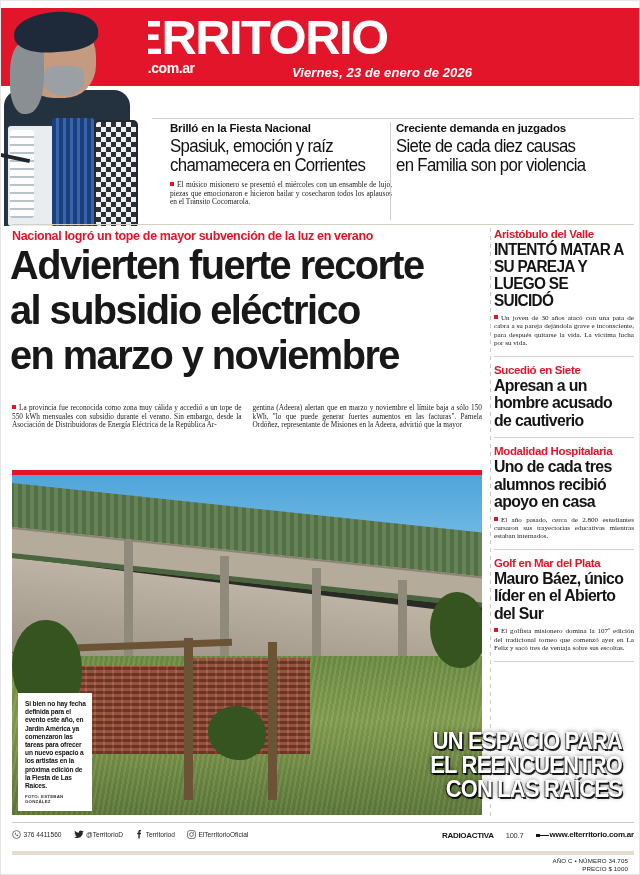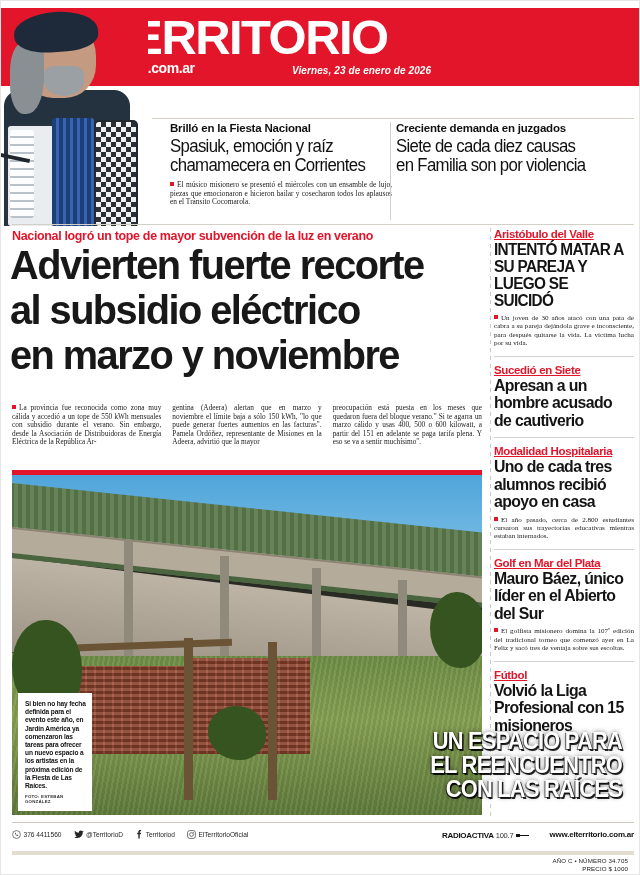--- a/index.html
+++ b/index.html
@@ -26,21 +26,21 @@
     color:#ffffff;letter-spacing:-1.5px;
     transform:scaleX(1.02);transform-origin:left top;
   }
   .brand .dim{color:#d9d9d9;}
   .brand-url{
     position:absolute;left:48px;top:52px;
     font-weight:bold;font-size:14px;color:#ffffff;letter-spacing:-0.4px;
   }
   .masthead-date{
     position:absolute;left:292px;top:57px;
-    font-weight:bold;font-style:italic;font-size:10px;color:#ffffff;letter-spacing:0.1px;
+    font-weight:bold;font-style:italic;font-size:13px;color:#ffffff;letter-spacing:0.1px;
   }
   
   .logo100{position:absolute;left:455px;top:6px;width:150px;height:72px;}
   .logo100 .one{
     position:absolute;left:10px;top:4px;width:8px;height:46px;background:#fff;
   }
   .logo100 .one-serif{
     position:absolute;left:0px;top:4px;width:18px;height:7px;background:#fff;
     transform:skewX(-20deg);
   }
@@ -232,21 +232,21 @@
   
   .sidebar{
     position:absolute;left:494px;top:228px;width:140px;height:588px;
   }
   .sb-divider{
     position:absolute;left:490px;top:228px;width:1px;height:588px;
     background:repeating-linear-gradient(180deg,#c9c9c9 0 4px,transparent 4px 8px);
   }
   .sb-item{position:relative;}
   .sb-kicker{
-    font-weight:bold;font-size:11.5px;color:#e2152a;letter-spacing:-0.35px;margin-bottom:1px;text-decoration:underline;
+    font-weight:bold;font-size:11.5px;color:#e2152a;letter-spacing:-0.35px;margin-bottom:1px;
   }
   .sb-head{
     font-family:"Liberation Sans", sans-serif;
     font-weight:bold;color:#141414;letter-spacing:-0.65px;
     font-size:16.5px;line-height:17.5px;
     transform:scaleX(0.96);transform-origin:left top;
   }
   .sb-head.caps{text-transform:uppercase;font-size:16px;line-height:17px;letter-spacing:-0.7px;}
   .sb-body{
     margin-top:5px;font-family:"Liberation Serif", serif;
@@ -259,21 +259,21 @@
   .footer{
     position:absolute;left:12px;top:828px;width:622px;height:22px;
   }
   .social{
     position:absolute;left:0;top:2px;display:flex;align-items:center;gap:6px;
     font-size:6.6px;color:#262626;
   }
   .social .grp{display:flex;align-items:center;gap:2.5px;margin-right:6px;}
   .social svg{display:block;}
   .radio{
-    position:absolute;left:430px;top:3px;display:flex;align-items:center;gap:2px;
+    position:absolute;left:430px;top:3px;display:flex;align-items:center;gap:12px;
   }
   .radio .ra{font-weight:bold;font-size:8px;color:#111;letter-spacing:-0.3px;}
   .radio .fm{font-size:7.5px;color:#333;letter-spacing:-0.2px;}
   .radio .dial{display:inline-block;width:14px;height:5px;
     background:radial-gradient(circle at 3px 2.5px,#111 0 2px,transparent 2px);
     position:relative;}
   .radio .dial:after{content:"";position:absolute;left:4px;top:2px;width:10px;height:1px;background:#111;}
   .site{
     position:absolute;right:0;top:2px;font-weight:bold;font-size:8px;color:#111;letter-spacing:-0.2px;
   }
@@ -338,21 +338,20 @@
 
   <div class="lead-kicker">Nacional logró un tope de mayor subvención de la luz en verano</div>
   <div class="lead-head">
     <div>Advierten fuerte recorte</div>
     <div>al subsidio eléctrico</div>
     <div>en marzo y noviembre</div>
   </div>
   <div class="lead-cols">
     <div class="lead-col"><span class="bullet"></span><span>La provincia fue reconocida como zona muy cálida y accedió a un tope de 550 kWh mensuales con subsidio durante el verano. Sin embargo, desde la Asociación de Distribuidoras de Energía Eléctrica de la República Ar-</span></div>
     <div class="lead-col">gentina (Adeera) alertan que en marzo y noviembre el límite baja a sólo 150 kWh, "lo que puede generar fuertes aumentos en las facturas". Pamela Ordóñez, representante de Misiones en la Adeera, advirtió que la mayor</div>
-    <div class="lead-col">preocupación está puesta en los meses que quedaron fuera del bloque verano." Si te agarra un marzo cálido y usas 400, 500 o 600 kilowatt, a partir del 151 en adelante se paga tarifa plena. Y eso se va a sentir muchísimo".</div>
   </div>
 
   <div class="mainphoto">
     <div class="mp-redbar"></div>
     <div class="mp-sky"></div>
     <div class="mp-under"></div>
     <div class="mp-slab"></div>
     <div class="mp-roof">
         <div class="mp-roof-tex"></div>
       </div>
@@ -409,24 +408,20 @@
     </div>
     <div class="sb-rule"></div>
 
     <div class="sb-item">
       <div class="sb-kicker">Golf en Mar del Plata</div>
       <div class="sb-head">Mauro Báez, único líder en el Abierto del Sur</div>
       <div class="sb-body"><span class="bullet"></span><span>El golfista misionero domina la 107º edición del tradicional torneo que comenzó ayer en La Feliz y sacó tres de ventaja sobre sus escoltas.</span></div>
     </div>
     <div class="sb-rule"></div>
 
-    <div class="sb-item">
-      <div class="sb-kicker">Fútbol</div>
-      <div class="sb-head">Volvió la Liga Profesional con 15 misioneros</div>
-    </div>
 
   </div>
 
   <div class="foot-rule"></div>
   <div class="footer">
     <div class="social">
       <span class="grp">
         <svg width="9" height="9" viewBox="0 0 24 24">
             <circle cx="12" cy="12" r="10.5" fill="none" stroke="#262626" stroke-width="1.6"></circle>
             <path d="M8.5 8.2c.4-.9 1.1-.6 1.4-.1l.8 1.4c.2.4-.4.9-.6 1.2-.2.3.6 1.5 1.5 2.2.9.7 1.6.9 1.9.6.3-.3.7-1 1.1-.8l1.5.8c.5.3.6.9-.2 1.5-1.1.8-2.8.4-4.6-1-1.9-1.5-3.2-3.5-2.8-5.8z" fill="#262626"></path>

